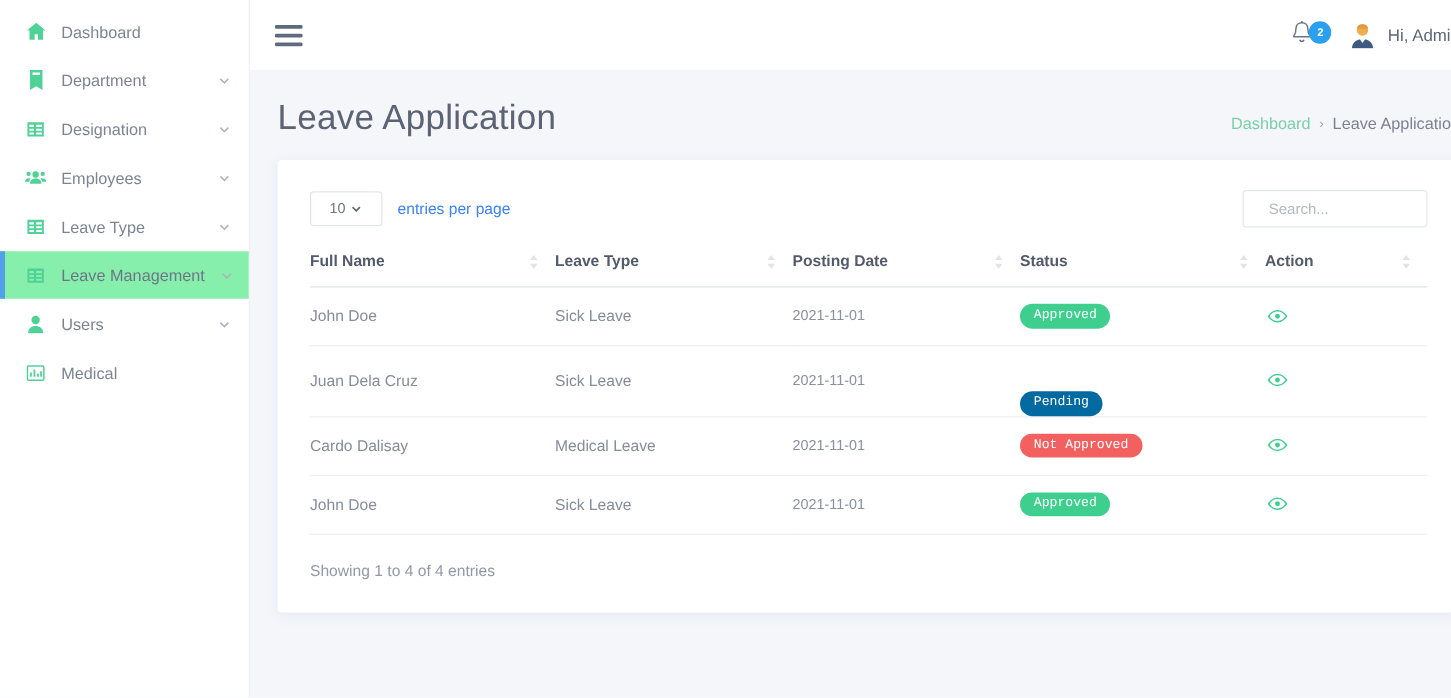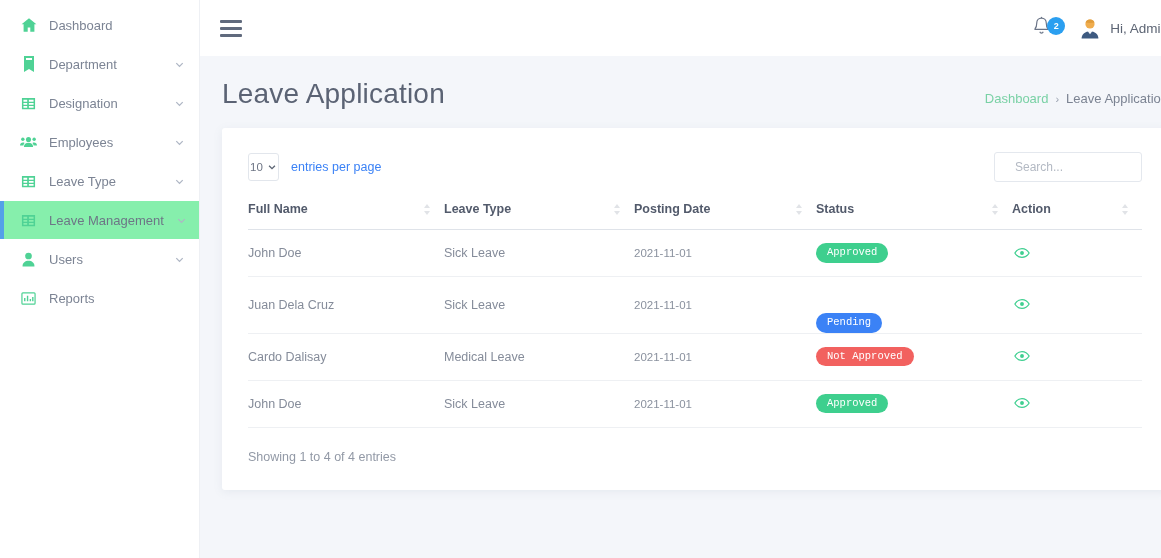--- a/index.html
+++ b/index.html
@@ -203,21 +203,21 @@
     align-items: center;
     margin-bottom: 20px;
   }
 
   .len-wrap {
     display: flex;
     align-items: center;
     gap: 12px;
   }
   .len-select {
-    width: 31px;
+    width: 58px;
     height: 28px;
     border: 1px solid #e2e6ec;
     border-radius: 3px;
     display: flex;
     align-items: center;
     justify-content: center;
     gap: 4px;
     font-size: 11.5px;
     color: #6e7585;
     cursor: pointer;
@@ -302,21 +302,21 @@
     display: inline-block;
     border-radius: 11px;
     color: #fff;
     font-size: 10.5px;
     padding: 4px 11px 5px 11px;
     line-height: 1;
     white-space: nowrap;
     font-family: Liberation Mono, monospace;
   }
   .badge.approved     { background: #3ecf8e; }
-  .badge.pending      { background: #3b82f6; margin-top: 36px; }
+  .badge.pending      { background: #0369a1; margin-top: 36px; }
   .badge.not-approved { background: #f2615f; }
 
   .eye-btn {
     display: inline-flex;
     align-items: center;
     justify-content: center;
     color: #3fcf90;
     cursor: pointer;
     width: 20px; height: 20px;
   }
@@ -436,21 +436,21 @@
         </span>
       </div>
 
       <div class="nav-item">
         <span class="nav-ico">
           <svg width="15" height="15" viewBox="0 0 16 16" fill="none" stroke="currentColor" stroke-width="1.3">
             <rect x="1" y="2" width="14" height="12" rx="1"></rect>
             <path d="M4 11V7.5M7 11V5M10 11V8.5M12.6 11V6.4" stroke-width="1.5"></path>
           </svg>
         </span>
-        <span class="nav-label">Reports</span>
+        <span class="nav-label">Medical</span>
       </div>
 
     </nav>
   </aside>
 
   <section class="main">
 
     <header class="topbar">
       <div class="hamburger">
         <span></span>

